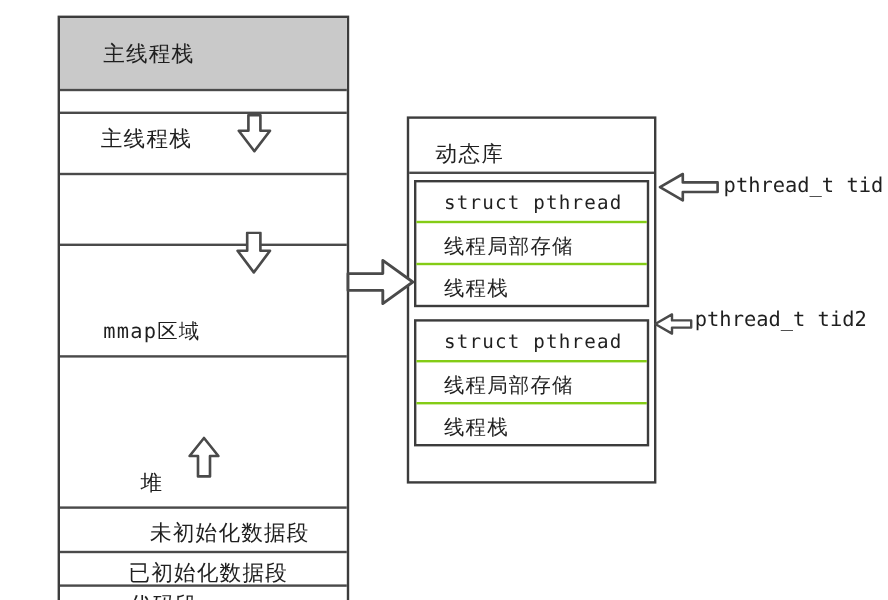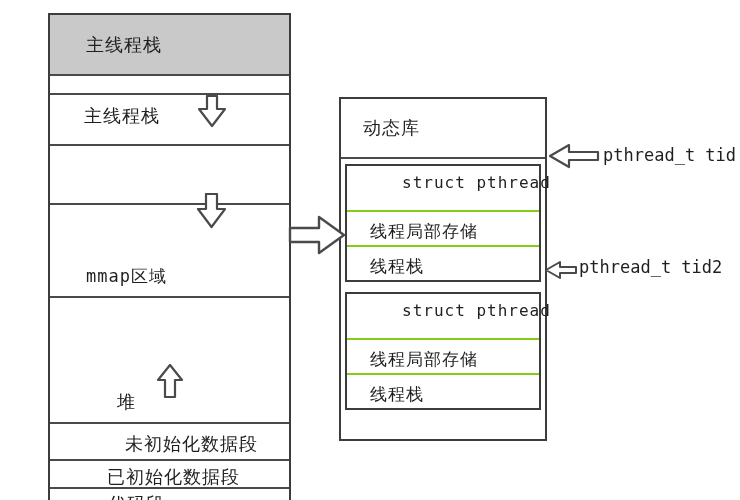--- a/index.html
+++ b/index.html
@@ -51,39 +51,39 @@
   .libbox {
     position: absolute;
     left: 339px; top: 97px;
     width: 208px;
     border: 2px solid #3c3c3c;
     box-sizing: border-box;
     background: #ffffff;
   }
   .lib-header {
     position: relative;
-    height: 60px;
+    height: 46px;
     border-bottom: 2px solid #4a4a4a;
     box-sizing: border-box;
   }
   .lib-title { position: absolute; left: 22px; top: 17px; font-size: 18px; letter-spacing: 1px; }
   .thread-box {
     margin: 0 4px;
     border: 2px solid #3c3c3c;
     box-sizing: border-box;
   }
   .thread-box-1 { margin-top: 5px; }
   .thread-box-2 { margin-top: 10px; }
   .trow {
     position: relative;
     box-sizing: border-box;
     border-top: 2px solid #84cc16;
     height: 35px;
   }
-  .trow:first-child { border-top: none; height: 44px; margin-left: 32px; }
+  .trow:first-child { border-top: none; height: 32px; }
   .trow-label {
     position: absolute; left: 23px; top: 8px;
     white-space: nowrap; font-size: 17px; letter-spacing: 1px;
   }
   .trow-mono { font-family: "DejaVu Sans Mono", monospace; font-size: 16px; top: 7px; }
   .lib-footer { height: 29px; }
 
   
   .arrow { position: absolute; line-height: 0; }
   .arrow svg { display: block; }

